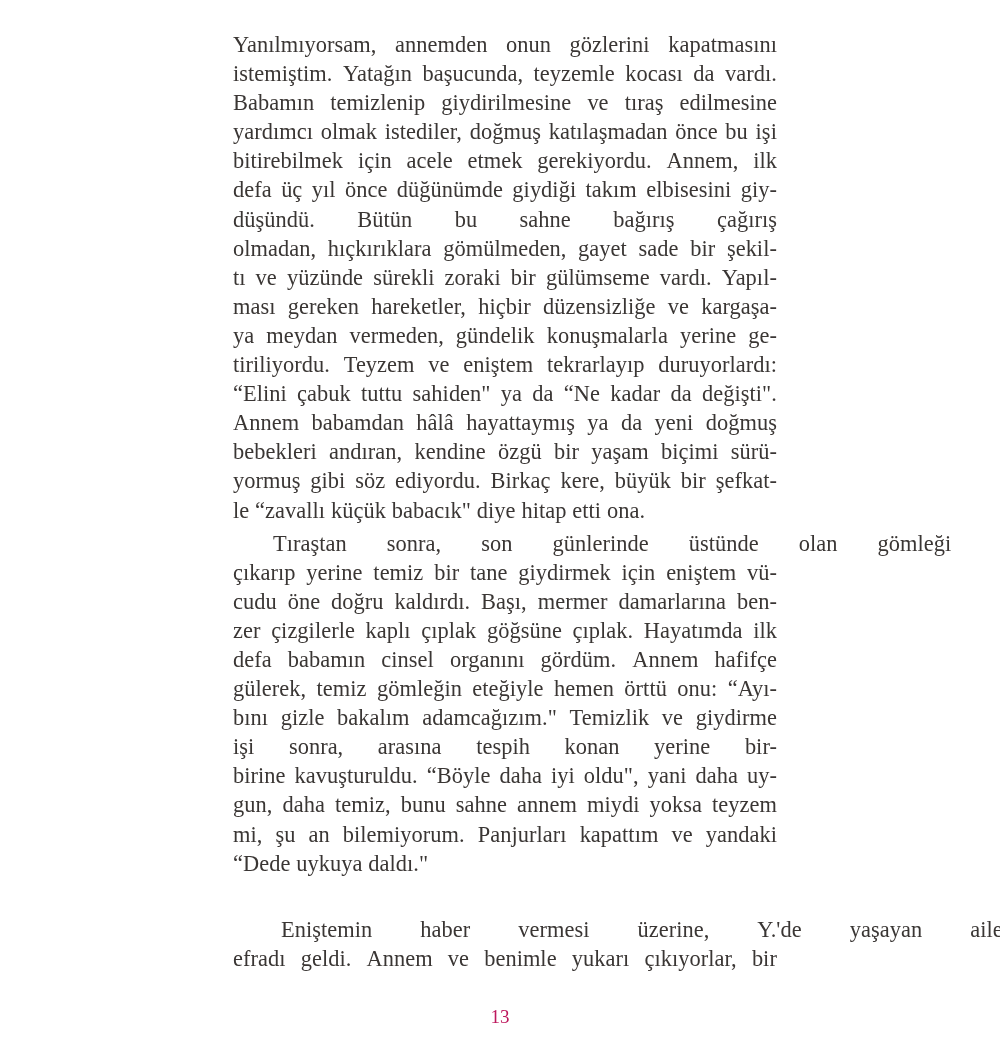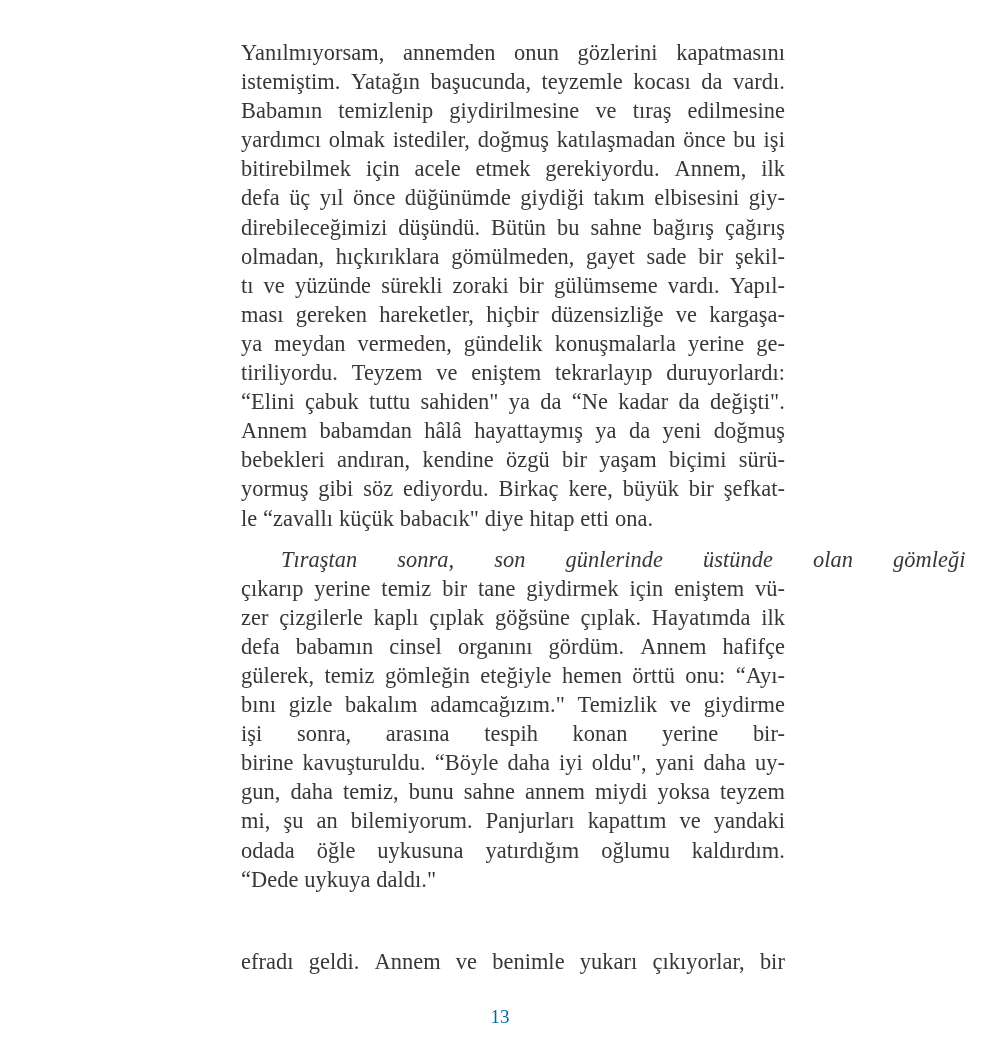--- a/index.html
+++ b/index.html
@@ -27,21 +27,21 @@
   }
 
   #text-block {
     position: absolute;
     left: 229px;
     top: 26px;
     width: 544px;
   }
 
   .para {
-    margin: 12px;
+    margin: 4px;
     padding: 0;
     font-size: 22.4px;
     line-height: 29.1px;
     color: #3a3634;
     text-align: justify;
     letter-spacing: 0.05px;
     word-spacing: 0.2px;
     -webkit-font-smoothing: antialiased;
   }
 
@@ -64,87 +64,87 @@
     white-space: pre;
     display: inline-block;
   }
   
   .line.last {
     display: block;
     text-align: left;
   }
   .line.indent {
     text-indent: 40px;
-    font-style: italic;
   }
   .line.indent2 {
     text-indent: 48px;
   }
 
   .para-gap {
     height: 29.1px;
   }
 
   #page-number {
     position: absolute;
     left: 0;
     top: 1006px;
     width: 1000px;
     text-align: center;
     font-family: "Liberation Serif", "DejaVu Serif", serif;
     font-size: 19px;
     line-height: 22px;
-    color: #0369a1;
+    color: #be185d;
   }
 </style>
 </head>
 <body>
 
 <div id="page">
 
   <div id="text-block">
 
     <div class="para">
       <span class="line j"><span>Yanılmıyorsam,</span><span>annemden</span><span>onun</span><span>gözlerini</span><span>kapatmasını</span></span>
       <span class="line j"><span>istemiştim.</span><span>Yatağın</span><span>başucunda,</span><span>teyzemle</span><span>kocası</span><span>da</span><span>vardı.</span></span>
       <span class="line j"><span>Babamın</span><span>temizlenip</span><span>giydirilmesine</span><span>ve</span><span>tıraş</span><span>edilmesine</span></span>
       <span class="line j"><span>yardımcı</span><span>olmak</span><span>istediler,</span><span>doğmuş</span><span>katılaşmadan</span><span>önce</span><span>bu</span><span>işi</span></span>
       <span class="line j"><span>bitirebilmek</span><span>için</span><span>acele</span><span>etmek</span><span>gerekiyordu.</span><span>Annem,</span><span>ilk</span></span>
       <span class="line j"><span>defa</span><span>üç</span><span>yıl</span><span>önce</span><span>düğünümde</span><span>giydiği</span><span>takım</span><span>elbisesini</span><span>giy-</span></span>
-      <span class="line j"><span>direbileceğimizi</span><span>düşündü.</span><span>Bütün</span><span>bu</span><span>sahne</span><span>bağırış</span><span>çağırış</span></span>
+      <span class="line j"><span>düşündü.</span><span>Bütün</span><span>bu</span><span>sahne</span><span>bağırış</span><span>çağırış</span></span>
       <span class="line j"><span>olmadan,</span><span>hıçkırıklara</span><span>gömülmeden,</span><span>gayet</span><span>sade</span><span>bir</span><span>şekil-</span></span>
       <span class="line j"><span>tı</span><span>ve</span><span>yüzünde</span><span>sürekli</span><span>zoraki</span><span>bir</span><span>gülümseme</span><span>vardı.</span><span>Yapıl-</span></span>
       <span class="line j"><span>ması</span><span>gereken</span><span>hareketler,</span><span>hiçbir</span><span>düzensizliğe</span><span>ve</span><span>kargaşa-</span></span>
       <span class="line j"><span>ya</span><span>meydan</span><span>vermeden,</span><span>gündelik</span><span>konuşmalarla</span><span>yerine</span><span>ge-</span></span>
       <span class="line j"><span>tiriliyordu.</span><span>Teyzem</span><span>ve</span><span>eniştem</span><span>tekrarlayıp</span><span>duruyorlardı:</span></span>
       <span class="line j"><span>“Elini</span><span>çabuk</span><span>tuttu</span><span>sahiden"</span><span>ya</span><span>da</span><span>“Ne</span><span>kadar</span><span>da</span><span>değişti".</span></span>
       <span class="line j"><span>Annem</span><span>babamdan</span><span>hâlâ</span><span>hayattaymış</span><span>ya</span><span>da</span><span>yeni</span><span>doğmuş</span></span>
       <span class="line j"><span>bebekleri</span><span>andıran,</span><span>kendine</span><span>özgü</span><span>bir</span><span>yaşam</span><span>biçimi</span><span>sürü-</span></span>
       <span class="line j"><span>yormuş</span><span>gibi</span><span>söz</span><span>ediyordu.</span><span>Birkaç</span><span>kere,</span><span>büyük</span><span>bir</span><span>şefkat-</span></span>
       <span class="line last">le “zavallı küçük babacık" diye hitap etti ona.</span>
     </div>
 
     <div class="para">
       <span class="line j indent"><span style="display: inline-block; width: 40px;"></span><span>Tıraştan</span><span>sonra,</span><span>son</span><span>günlerinde</span><span>üstünde</span><span>olan</span><span>gömleği</span></span>
       <span class="line j"><span>çıkarıp</span><span>yerine</span><span>temiz</span><span>bir</span><span>tane</span><span>giydirmek</span><span>için</span><span>eniştem</span><span>vü-</span></span>
+      <span class="line j"><span>cudu</span><span>öne</span><span>doğru</span><span>kaldırdı.</span><span>Başı,</span><span>mermer</span><span>damarlarına</span><span>ben-</span></span>
       <span class="line j"><span>zer</span><span>çizgilerle</span><span>kaplı</span><span>çıplak</span><span>göğsüne</span><span>çıplak.</span><span>Hayatımda</span><span>ilk</span></span>
       <span class="line j"><span>defa</span><span>babamın</span><span>cinsel</span><span>organını</span><span>gördüm.</span><span>Annem</span><span>hafifçe</span></span>
       <span class="line j"><span>gülerek,</span><span>temiz</span><span>gömleğin</span><span>eteğiyle</span><span>hemen</span><span>örttü</span><span>onu:</span><span>“Ayı-</span></span>
       <span class="line j"><span>bını</span><span>gizle</span><span>bakalım</span><span>adamcağızım."</span><span>Temizlik</span><span>ve</span><span>giydirme</span></span>
       <span class="line j"><span>işi</span><span>sonra,</span><span>arasına</span><span>tespih</span><span>konan</span><span>yerine</span><span>bir-</span></span>
       <span class="line j"><span>birine</span><span>kavuşturuldu.</span><span>“Böyle</span><span>daha</span><span>iyi</span><span>oldu",</span><span>yani</span><span>daha</span><span>uy-</span></span>
       <span class="line j"><span>gun,</span><span>daha</span><span>temiz,</span><span>bunu</span><span>sahne</span><span>annem</span><span>miydi</span><span>yoksa</span><span>teyzem</span></span>
       <span class="line j"><span>mi,</span><span>şu</span><span>an</span><span>bilemiyorum.</span><span>Panjurları</span><span>kapattım</span><span>ve</span><span>yandaki</span></span>
-      <span class="line j"><span>odada</span><span>öğle</span><span>uykusuna</span><span>yatırdığım</span><span>oğlumu</span><span>kaldırdım.</span></span>
       <span class="line last">“Dede uykuya daldı."</span>
     </div>
 
     <div class="para-gap"></div>
 
     <div class="para">
+      <span class="line j indent2"><span style="display: inline-block; width: 48px;"></span><span>Eniştemin</span><span>haber</span><span>vermesi</span><span>üzerine,</span><span>Y.'de</span><span>yaşayan</span><span>aile</span></span>
       <span class="line j"><span>efradı</span><span>geldi.</span><span>Annem</span><span>ve</span><span>benimle</span><span>yukarı</span><span>çıkıyorlar,</span><span>bir</span></span>
     </div>
 
   </div>
 
   <div id="page-number">13</div>
 
 </div>
 
 </body></html>

